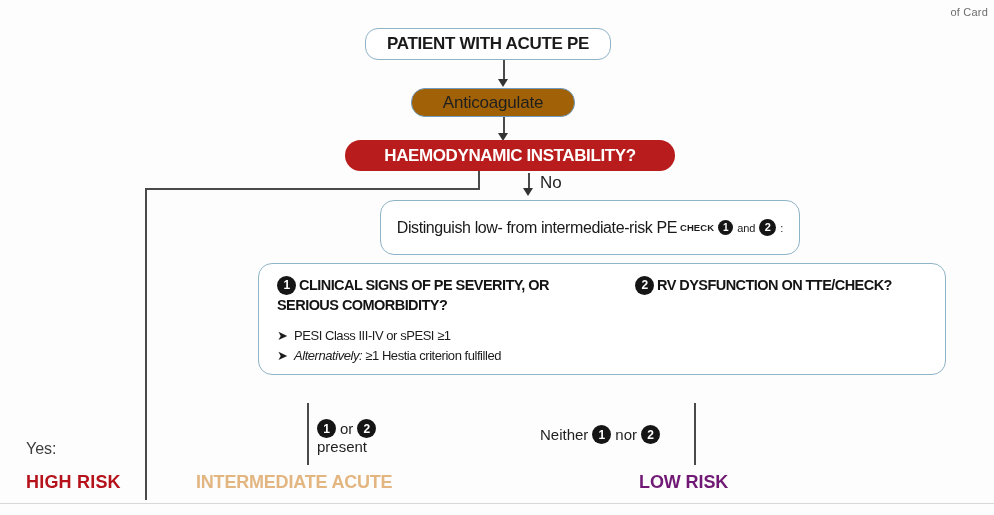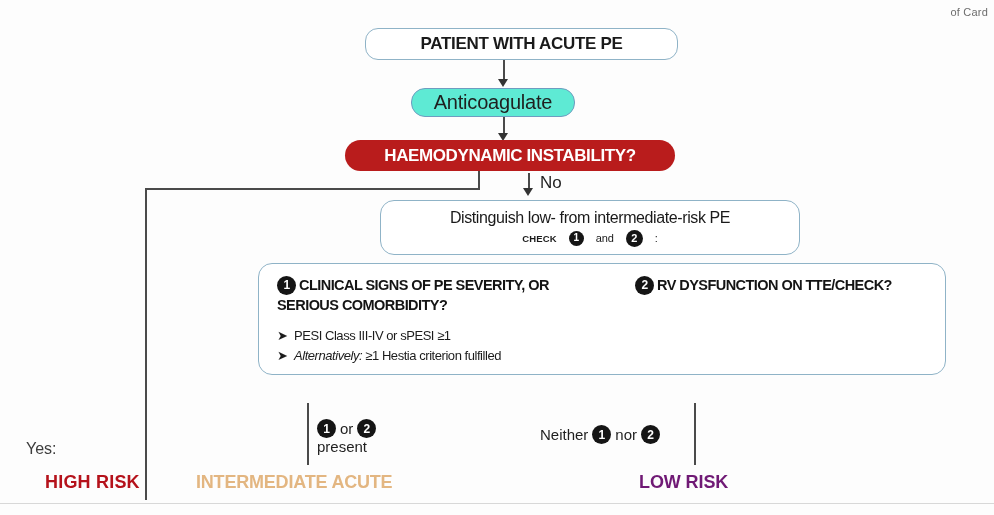--- a/index.html
+++ b/index.html
@@ -50,53 +50,53 @@
     border-radius: 13px;
     background: #ffffff;
     color: #1a1a1a;
     font-weight: bold;
     font-size: 17px;
     letter-spacing: -0.3px;
   }
   .node-anticoag {
     border: 1.5px solid #6f9cc0;
     border-radius: 14px;
-    background: #5eead4;
+    background: #a16207;
     color: #1f1f1f;
-    font-size: 20px;
+    font-size: 17px;
     letter-spacing: -0.2px;
   }
   .node-haemo {
     border-radius: 16px;
     background: #b91c1c;
     color: #ffffff;
     font-weight: bold;
     font-size: 17px;
     letter-spacing: -0.4px;
   }
   .node-distinguish {
     border: 1.5px solid #8fb3c7;
     border-radius: 14px;
     background: #ffffff;
     color: #1a1a1a;
-    flex-direction: column;
+    flex-direction: row;
     justify-content: center;
     gap: 3px;
   }
   .distinguish-line1 {
     font-size: 16px;
     letter-spacing: -0.4px;
     color: #1a1a1a;
   }
   .distinguish-line2 {
     font-size: 11px;
     letter-spacing: -0.1px;
     display: flex;
     align-items: center;
-    gap: 12px;
+    gap: 4px;
     color: #1a1a1a;
   }
   .check-word {
     font-size: 9.5px;
     font-weight: bold;
     letter-spacing: 0.1px;
   }
   .node-criteria {
     border: 1.5px solid #8fb3c7;
     border-radius: 14px;
@@ -232,21 +232,21 @@
     letter-spacing: -0.1px;
   }
 </style>
 </head>
 <body>
 
 <div id="canvas">
 
   <div class="corner-note">of Card</div>
 
-  <div class="node node-title" style="left:365px; top:28px; width:313px; height:32px;text-align:right;">
+  <div class="node node-title" style="left:365px; top:28px; width:246px; height:32px;text-align:right;">
     <span>PATIENT WITH ACUTE PE</span>
   </div>
 
   <div class="vline" style="left:503px; top:60px; height:22px;"></div>
   <div class="arrowhead" style="left:498px; top:79px;"></div>
 
   <div class="node node-anticoag" style="left:411px; top:88px; width:164px; height:29px;">
     <span>Anticoagulate</span>
   </div>
 
@@ -313,20 +313,20 @@
 
   <div class="lbl lbl-branch" style="left:540px; top:425px;">
     <span>Neither</span>
     <span class="cnum cnum-lg">1</span>
     <span>nor</span>
     <span class="cnum cnum-lg">2</span>
   </div>
 
   <div class="lbl lbl-yes" style="left:26px; top:440px;">Yes:</div>
 
-  <div class="outcome outcome-high" style="left:26px; top:472px;margin-left:19px;">HIGH RISK</div>
+  <div class="outcome outcome-high" style="left:26px; top:472px;">HIGH RISK</div>
 
   <div class="outcome outcome-int" style="left:196px; top:472px;">INTERMEDIATE ACUTE</div>
 
   <div class="outcome outcome-low" style="left:639px; top:472px;">LOW RISK</div>
 
   <div class="page-rule"></div>
 </div>
 
 </body></html>

